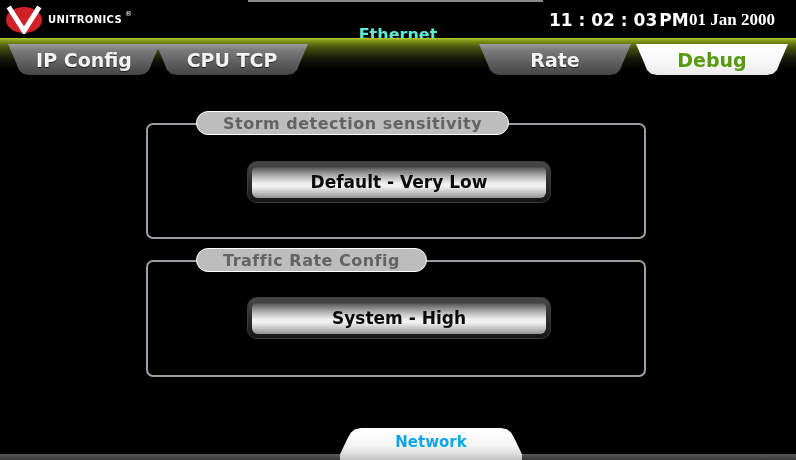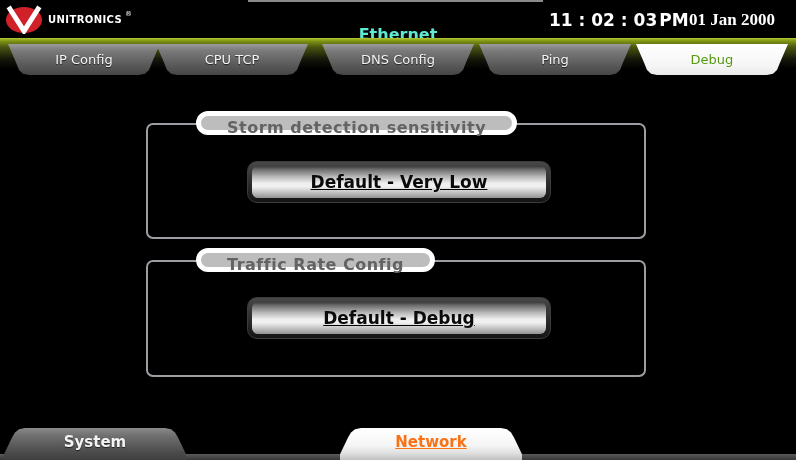--- a/index.html
+++ b/index.html
@@ -23,55 +23,55 @@
   
   .tabbar-top{position:absolute;left:0;top:38px;width:796px;height:38px;
     background:linear-gradient(180deg,#b2c832 0%,#7f9313 8%,#4a5510 24%,#15180a 55%,#000 82%);}
   .ttab{position:absolute;top:6px;height:31px;width:152px;}
   .ttab-shape{position:absolute;inset:0;
     clip-path:polygon(0 0,100% 0,calc(100% - 8px) 60%,calc(100% - 11px) 84%,calc(100% - 15px) 96%,
       calc(100% - 21px) 100%,21px 100%,15px 96%,11px 84%,8px 60%);
     background:linear-gradient(180deg,#9c9c9c 0%,#7b7b7b 20%,#585858 70%,#454545 100%);}
   .ttab.active .ttab-shape{background:linear-gradient(180deg,#ffffff 0%,#f5f5f5 70%,#e9e9e9 100%);}
   .ttab-label{position:absolute;inset:0;display:flex;align-items:center;justify-content:center;
-    color:#f4f4f4;font-weight:normal;font-size:13px;text-shadow:0 1px 1px rgba(0,0,0,.65);}
+    color:#f4f4f4;font-weight:bold;font-size:19px;text-shadow:0 1px 1px rgba(0,0,0,.65);}
   .ttab.active .ttab-label{color:#579a12;text-shadow:none;}
   .ttab1{left:8px}.ttab2{left:156px}.ttab3{left:322px}.ttab4{left:479px}.ttab5{left:636px}
 
   
   .content{position:absolute;left:0;top:76px;width:796px;height:352px;background:#000;}
   .gbox{position:absolute;left:146px;width:500px;border:2px solid #9d9da3;border-radius:7px;background:#000;}
   .gbox1{top:47px;height:116px;}   
   .gbox2{top:184px;height:117px;}  
   .gtitle{position:absolute;left:48px;top:-14px;height:24px;line-height:24px;padding:0 26px;
-    background:#bdbdbd;border:5px solid #ffffff;border-radius:13px;color:#636363;
+    background:#bdbdbd;border:1px solid #ffffff;border-radius:13px;color:#636363;
     font-weight:bold;font-size:16px;letter-spacing:.5px;white-space:nowrap;}
   .hw-btn{position:absolute;left:99px;width:304px;height:42px;border-radius:10px;
     background:linear-gradient(180deg,#484848,#141414);border:1px solid #3c3c3c;padding:4px;
-    box-shadow:0 1px 3px rgba(0,0,0,.9);cursor:pointer;text-decoration:underline;}
+    box-shadow:0 1px 3px rgba(0,0,0,.9);cursor:pointer;}
   .hw-btn1{top:36px;} .hw-btn2{top:35px;}
   .hw-btn-face{width:100%;height:100%;border-radius:6px;display:flex;align-items:center;justify-content:center;
     background:linear-gradient(180deg,#3a3a3a 0%,#6a6a6a 10%,#b9b9b9 34%,#efefef 54%,#f1f1f1 64%,
       #c9c9c9 80%,#929292 100%);
     color:#0a0a0a;font-weight:bold;font-size:17px;}
 
   
   .tabbar-bottom{position:absolute;left:0;top:428px;width:796px;height:32px;background:#000;}
   .bottom-strip{position:absolute;left:0;bottom:0;width:100%;height:6px;
     background:linear-gradient(180deg,#5a5a5a,#383838);}
   .btab{position:absolute;top:0;height:32px;width:182px;}
   .btab-shape{position:absolute;inset:0;
     clip-path:polygon(21px 0,calc(100% - 21px) 0,calc(100% - 15px) 4%,calc(100% - 11px) 14%,
       calc(100% - 8px) 30%,100% 82%,100% 100%,0 100%,0 82%,8px 30%,11px 14%,15px 4%);
     background:linear-gradient(180deg,#8a8a8a 0%,#6f6f6f 25%,#4c4c4c 75%,#3f3f3f 100%);}
   .btab.active .btab-shape{background:linear-gradient(180deg,#ffffff 0%,#f5f5f5 55%,#dedede 80%,#c0c0c0 100%);}
   .btab-label{position:absolute;left:0;right:0;top:0;height:28px;display:flex;align-items:center;
     justify-content:center;color:#f4f4f4;font-weight:bold;font-size:15px;
     text-shadow:0 1px 1px rgba(0,0,0,.65);}
-  .btab.active .btab-label{color:#f97316;text-shadow:none;text-decoration:underline;}
+  .btab.active .btab-label{color:#0ea5e9;text-shadow:none;}
   .btab1{left:4px}.btab2{left:172px}.btab3{left:340px}.btab4{left:508px}
 </style>
 </head>
 <body>
 
 <div class="screen">
 
   <div class="header">
     <div class="top-edge-line"></div>
     <div class="logo">
@@ -93,57 +93,49 @@
 
   <div class="tabbar-top">
     <div class="ttab ttab1">
       <div class="ttab-shape"></div>
       <div class="ttab-label">IP Config</div>
     </div>
     <div class="ttab ttab2">
       <div class="ttab-shape"></div>
       <div class="ttab-label">CPU TCP</div>
     </div>
-    <div class="ttab ttab3">
-      <div class="ttab-shape"></div>
-      <div class="ttab-label">DNS Config</div>
-    </div>
     <div class="ttab ttab4">
       <div class="ttab-shape"></div>
-      <div class="ttab-label">Ping</div>
+      <div class="ttab-label">Rate</div>
     </div>
     <div class="ttab ttab5 active">
       <div class="ttab-shape"></div>
       <div class="ttab-label">Debug</div>
     </div>
   </div>
 
   <div class="content">
 
     <div class="gbox gbox1">
       <div class="gtitle">Storm detection sensitivity</div>
       <div class="hw-btn hw-btn1">
         <div class="hw-btn-face">Default - Very Low</div>
       </div>
     </div>
 
     <div class="gbox gbox2">
       <div class="gtitle">Traffic Rate Config</div>
       <div class="hw-btn hw-btn2">
-        <div class="hw-btn-face">Default - Debug</div>
+        <div class="hw-btn-face">System - High</div>
       </div>
     </div>
 
   </div>
 
   <div class="tabbar-bottom">
     <div class="bottom-strip"></div>
-    <div class="btab btab1">
-      <div class="btab-shape"></div>
-      <div class="btab-label">System</div>
-    </div>
     <div class="btab btab3 active">
       <div class="btab-shape"></div>
       <div class="btab-label">Network</div>
     </div>
   </div>
 
 </div>
 
 </body></html>

